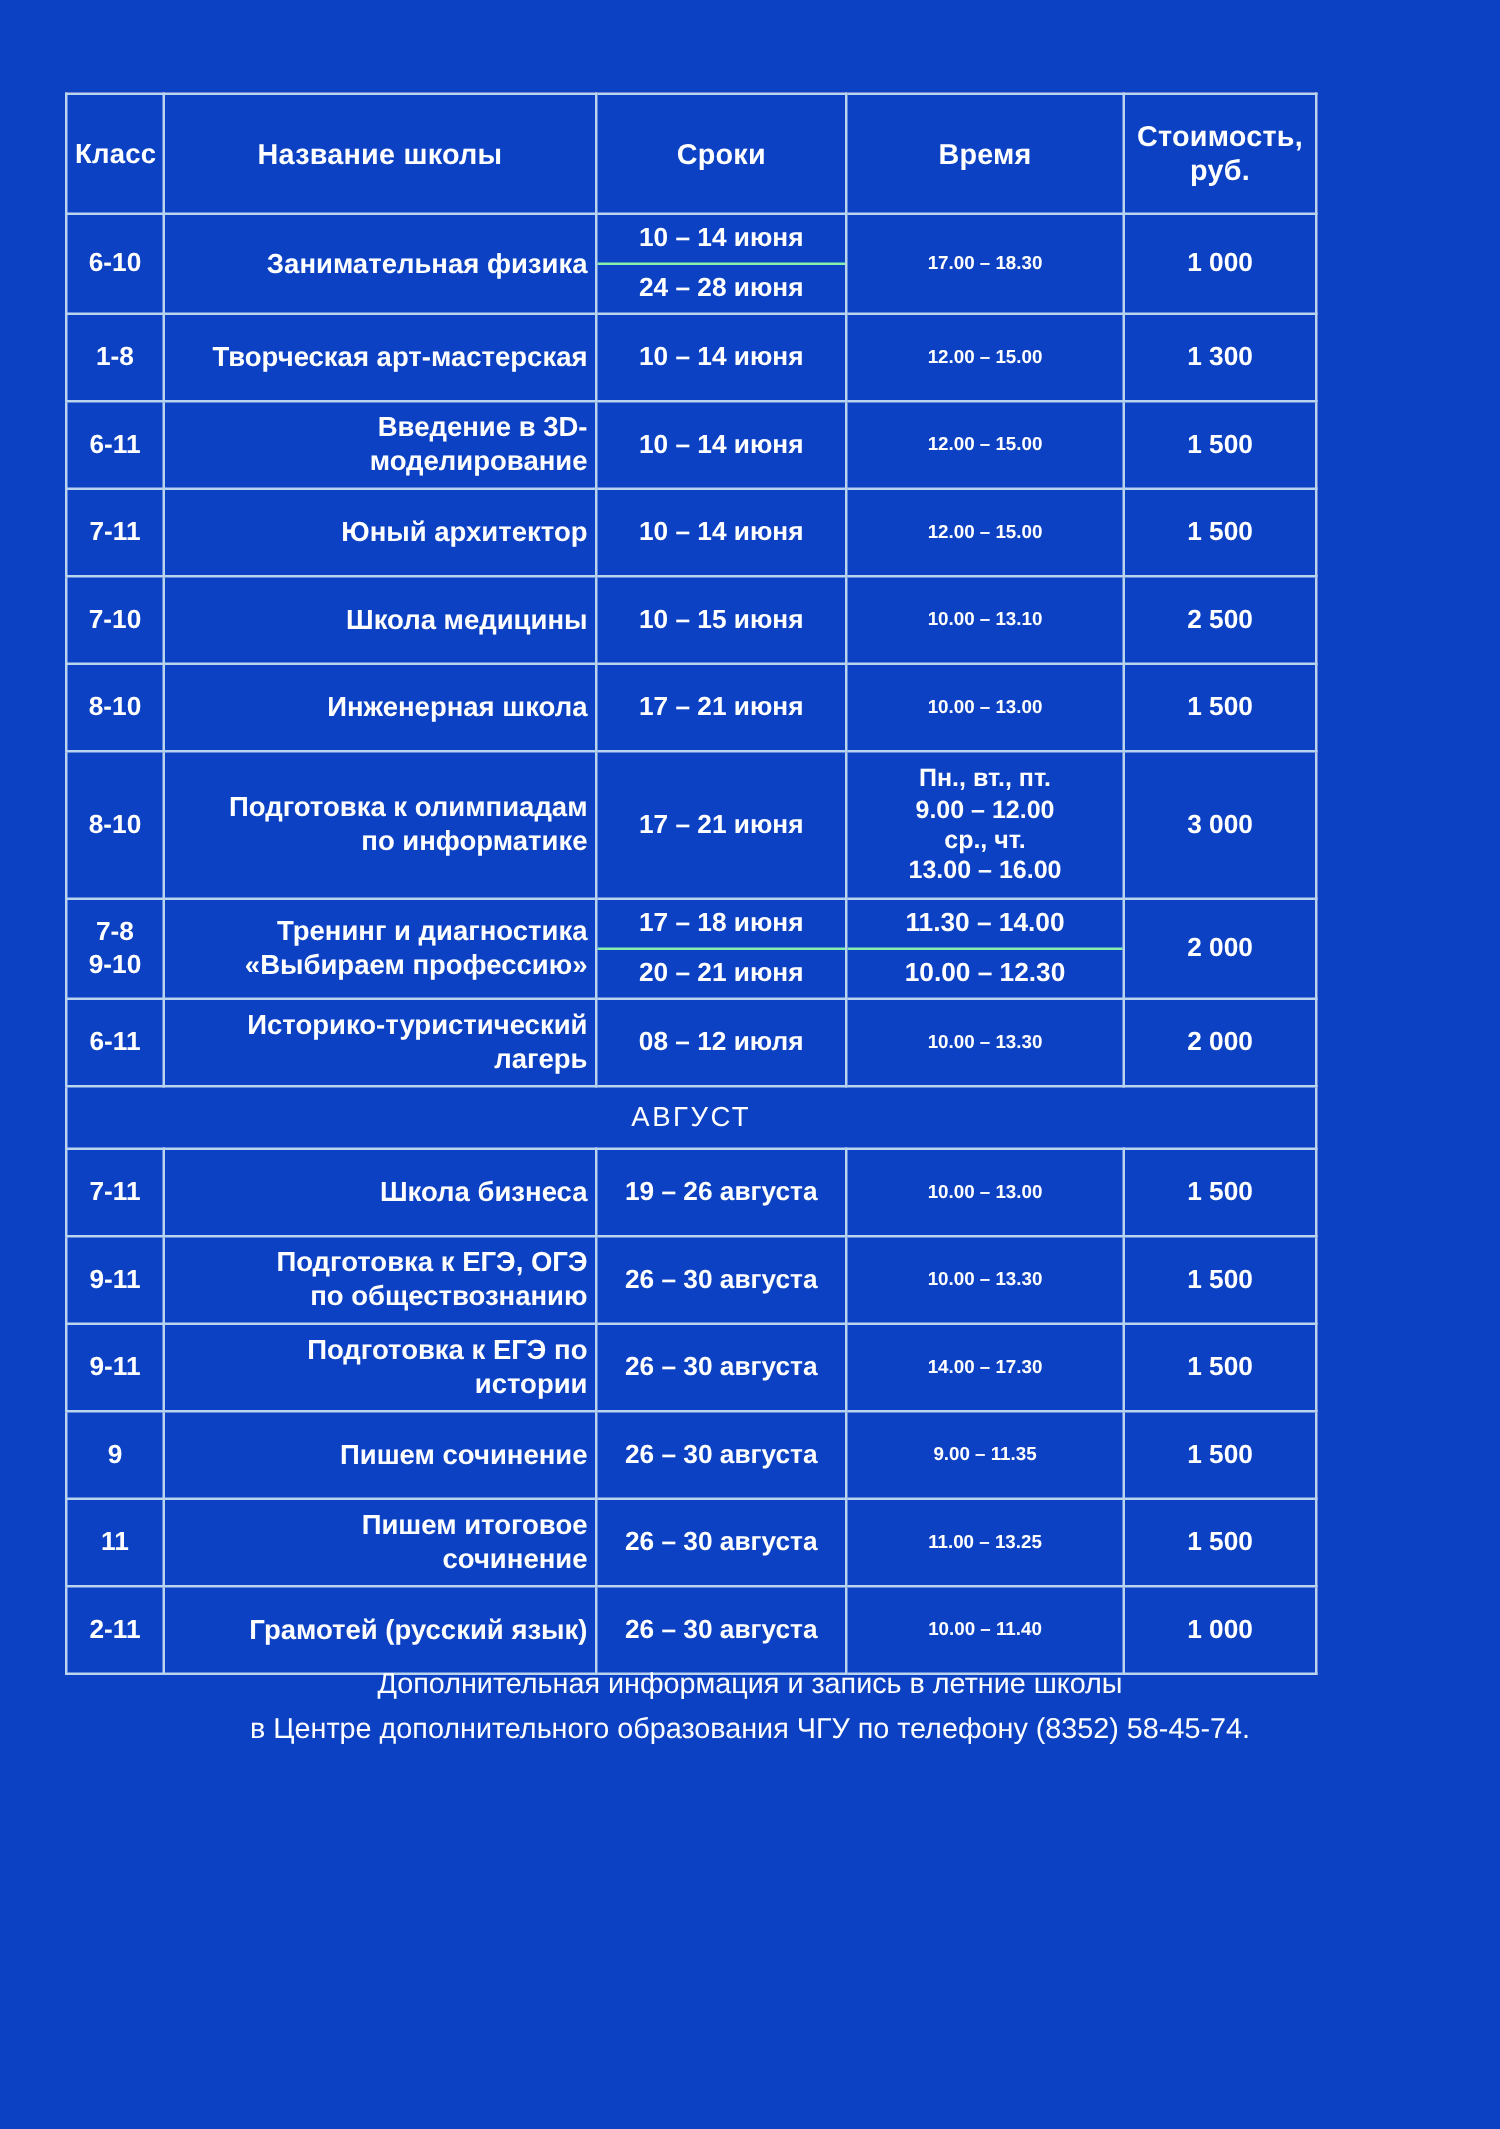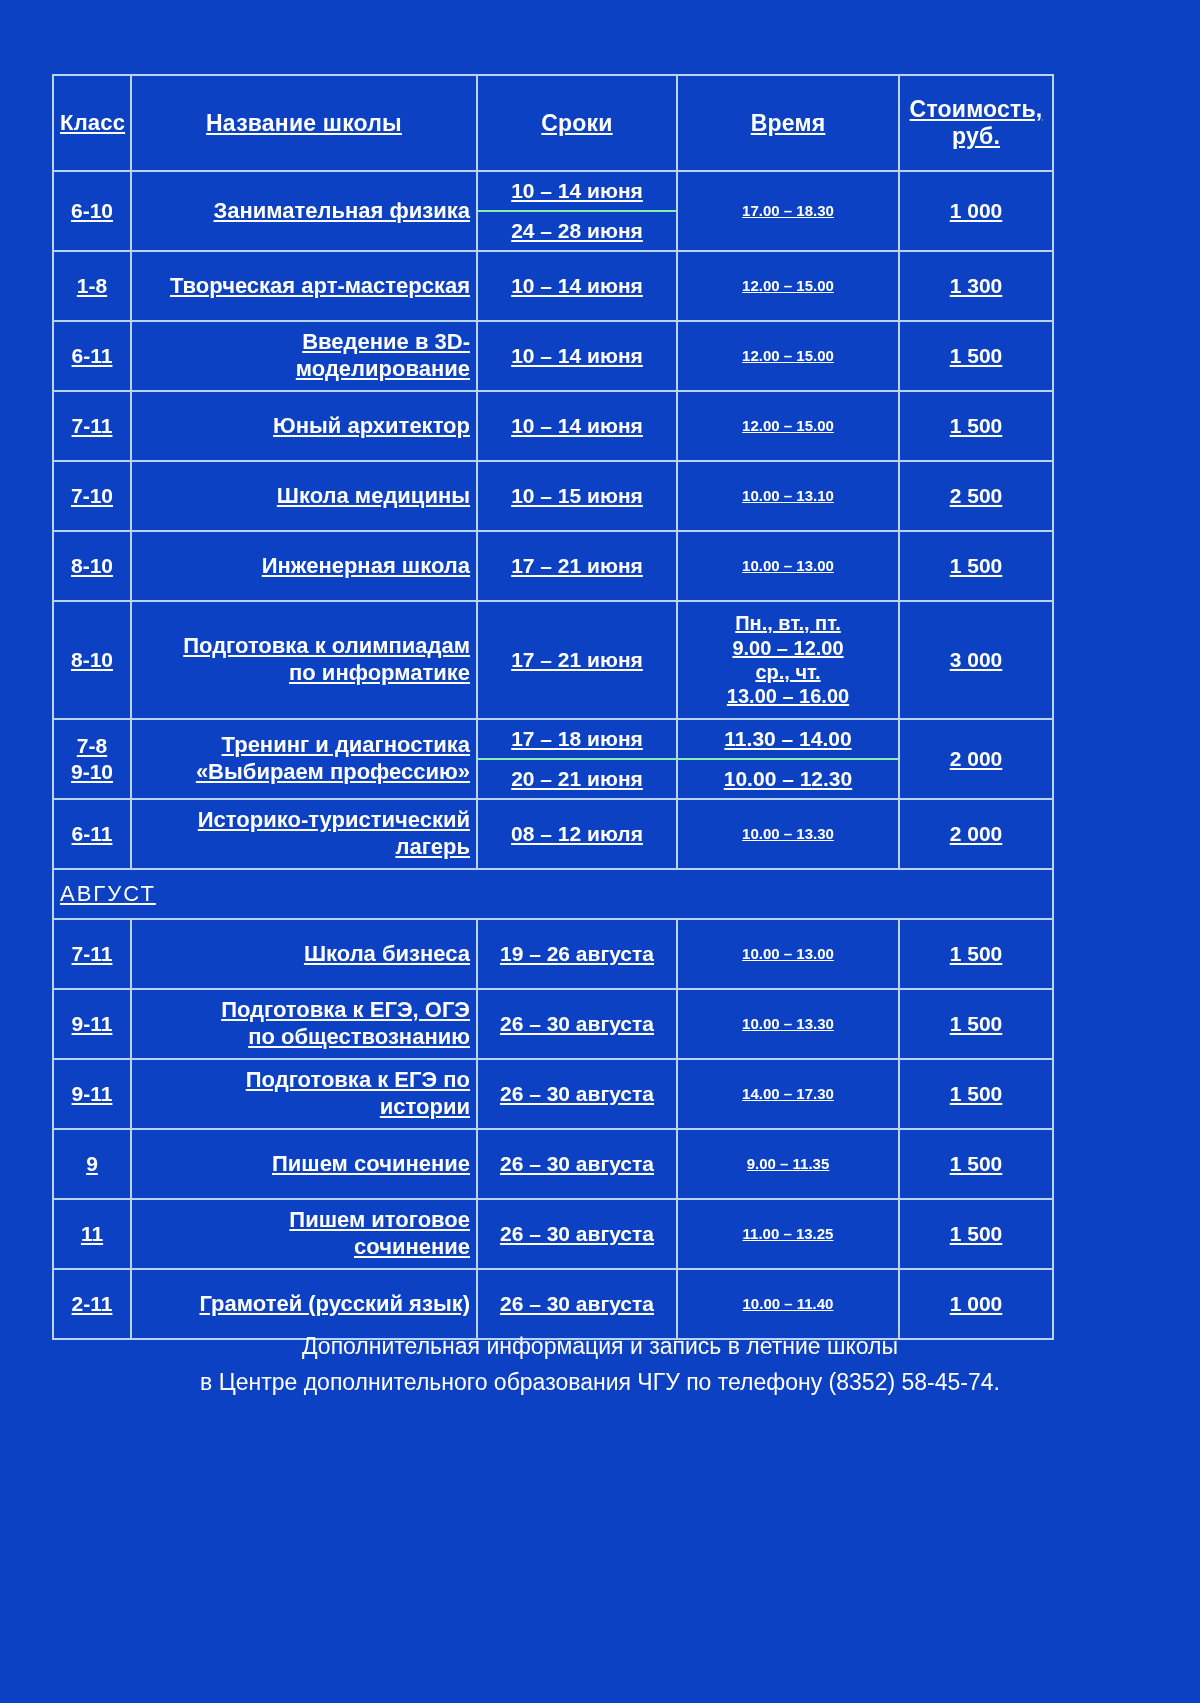--- a/index.html
+++ b/index.html
@@ -29,21 +29,20 @@
     left: 52px;
     top: 74px;
     width: 1000px;
   }
 
   table.schedule {
     width: 1000px;
     border-collapse: collapse;
     table-layout: fixed;
     background: #4c1d95;
-    text-decoration: underline;
   }
 
   table.schedule td,
   table.schedule th {
     border: 2px solid #B9D4EE;
     color: #FFFFFF;
     background: #0B41C2;
     vertical-align: middle;
     padding: 4px 6px;
     box-sizing: border-box;
@@ -98,21 +97,21 @@
   .cell-price {
     text-align: center;
     font-size: 21px;
     font-weight: bold;
   }
 
   .row-tall td { height: 70px; }
   .row-xtall td { height: 118px; }
 
   .section-row td {
-    text-align: left;
+    text-align: center;
     font-size: 22px;
     font-weight: normal;
     letter-spacing: 2px;
     height: 50px;
   }
 
   
   .subcell {
     padding: 0 !important;
     border: 2px solid #B9D4EE !important;

